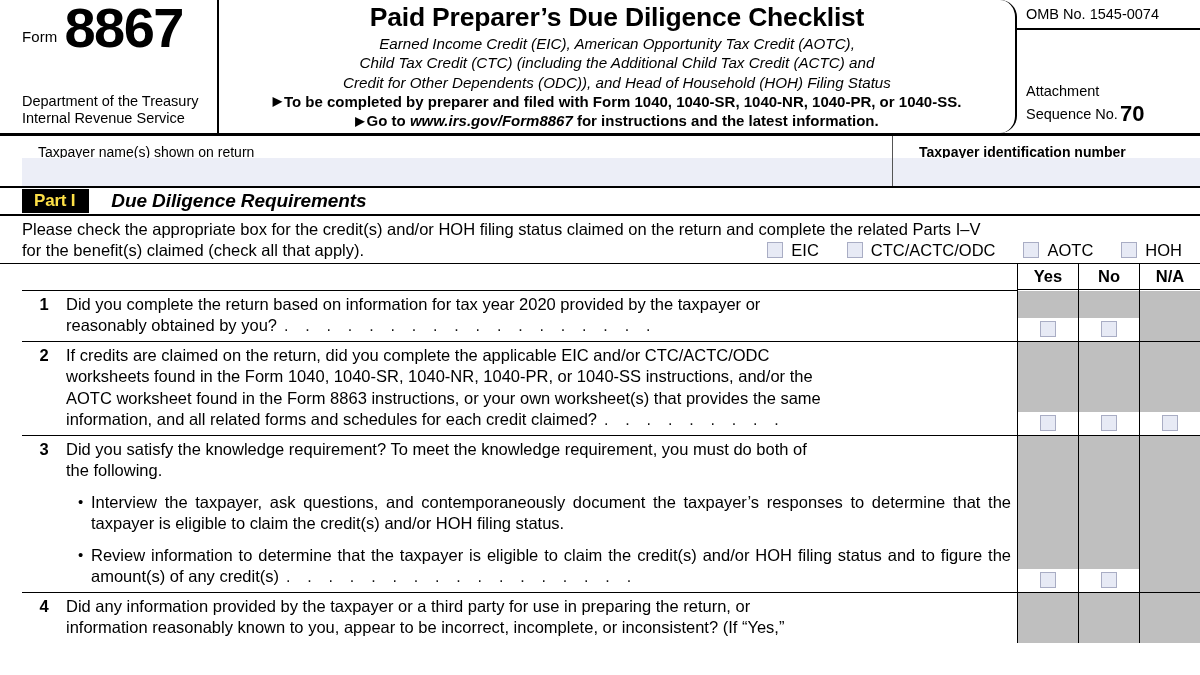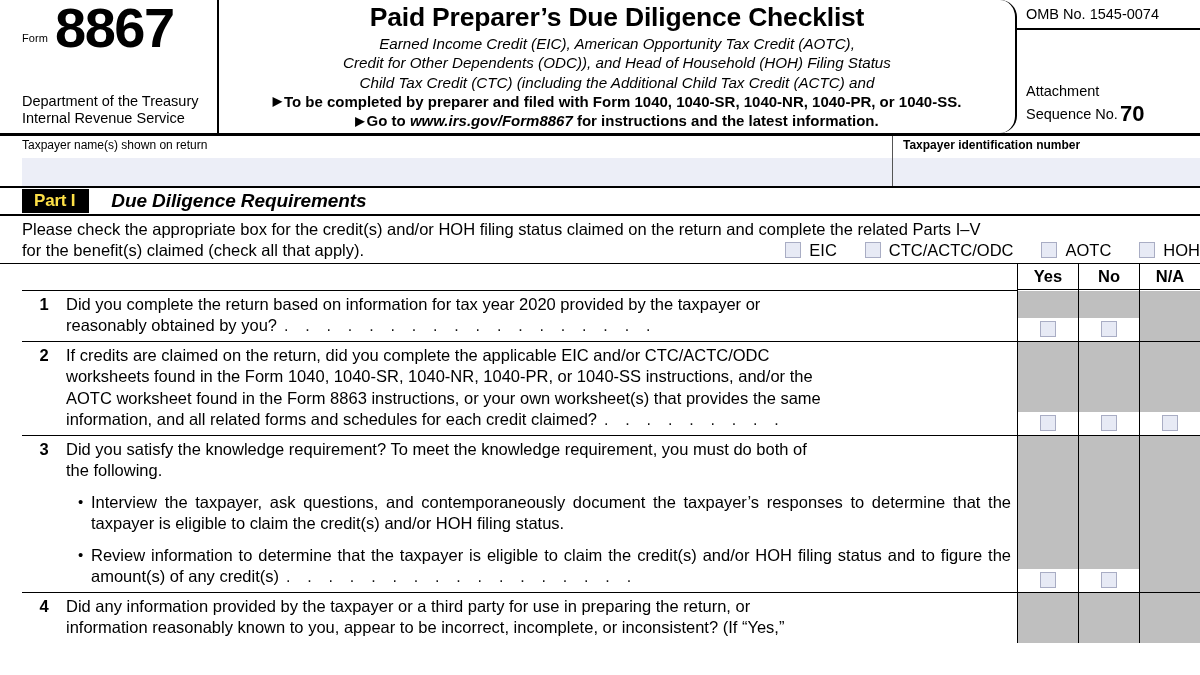--- a/index.html
+++ b/index.html
@@ -42,21 +42,21 @@
     position: relative;
     border-right: 2px solid #000;
     box-sizing: border-box;
   }
   .form-line {
     display: flex;
     align-items: flex-end;
     padding-top: 2px;
   }
   .form-word {
-    font-size: 11px;
+    font-size: 15px;
     line-height: 1;
     padding-bottom: 10px;
     padding-right: 7px;
     letter-spacing: 0.1px;
   }
   .form-number {
     font-size: 56px;
     font-weight: bold;
     line-height: 0.92;
     letter-spacing: -1.5px;
@@ -149,24 +149,25 @@
   }
   .name-cell.left {
     flex: 0 0 871px;
     border-right: 1px solid #555;
   }
   .name-cell.right {
     flex: 1 1 auto;
     padding-left: 10px;
   }
   .name-label {
-    font-size: 12px;
+    font-size: 14px;
     line-height: 1.1;
-    padding-top: 3px;
+    padding-top: 9px;
     display: block;
+    margin-left: 16px;
   }
   .name-label.bold { font-weight: bold; }
   .field-fill {
     position: absolute;
     left: 0;
     right: 0;
     bottom: 0;
     height: 28px;
     background: #eceef7;
   }
@@ -232,21 +233,21 @@
     font-size: 16.5px;
     line-height: 1.26;
     border-bottom: 1.5px solid #000;
     padding-bottom: 2px;
     box-sizing: border-box;
   }
   .instruct p { margin: 0; }
 
   .credit-boxes {
     position: absolute;
-    right: 0;
+    right: 18px;
     bottom: 2px;
     display: flex;
     align-items: center;
     gap: 28px;
   }
   .cb-item {
     display: flex;
     align-items: center;
     gap: 8px;
     font-size: 16.5px;
@@ -388,22 +389,22 @@
       <div class="dept">
         <div>Department of the Treasury</div>
         <div>Internal Revenue Service</div>
       </div>
     </div>
 
     <div class="mh-center">
       <div class="main-title">Paid Preparer’s Due Diligence Checklist</div>
       <div class="sub-titles">
         <div>Earned Income Credit (EIC), American Opportunity Tax Credit (AOTC),</div>
+        <div>Child Tax Credit (CTC) (including the Additional Child Tax Credit (ACTC) and</div>
         <div>Credit for Other Dependents (ODC)), and Head of Household (HOH) Filing Status</div>
-        <div>Child Tax Credit (CTC) (including the Additional Child Tax Credit (ACTC) and</div>
       </div>
       <div class="arrow-line">
         <span class="arrow-glyph">▶</span><span>To be completed by preparer and filed with Form 1040, 1040-SR, 1040-NR, 1040-PR, or 1040-SS.</span>
       </div>
       <div class="arrow-line">
         <span class="arrow-glyph">▶</span><span>Go to </span><span class="ital">www.irs.gov/Form8867</span><span> for instructions and the latest information.</span>
       </div>
     </div>
 
     <div class="mh-right">

